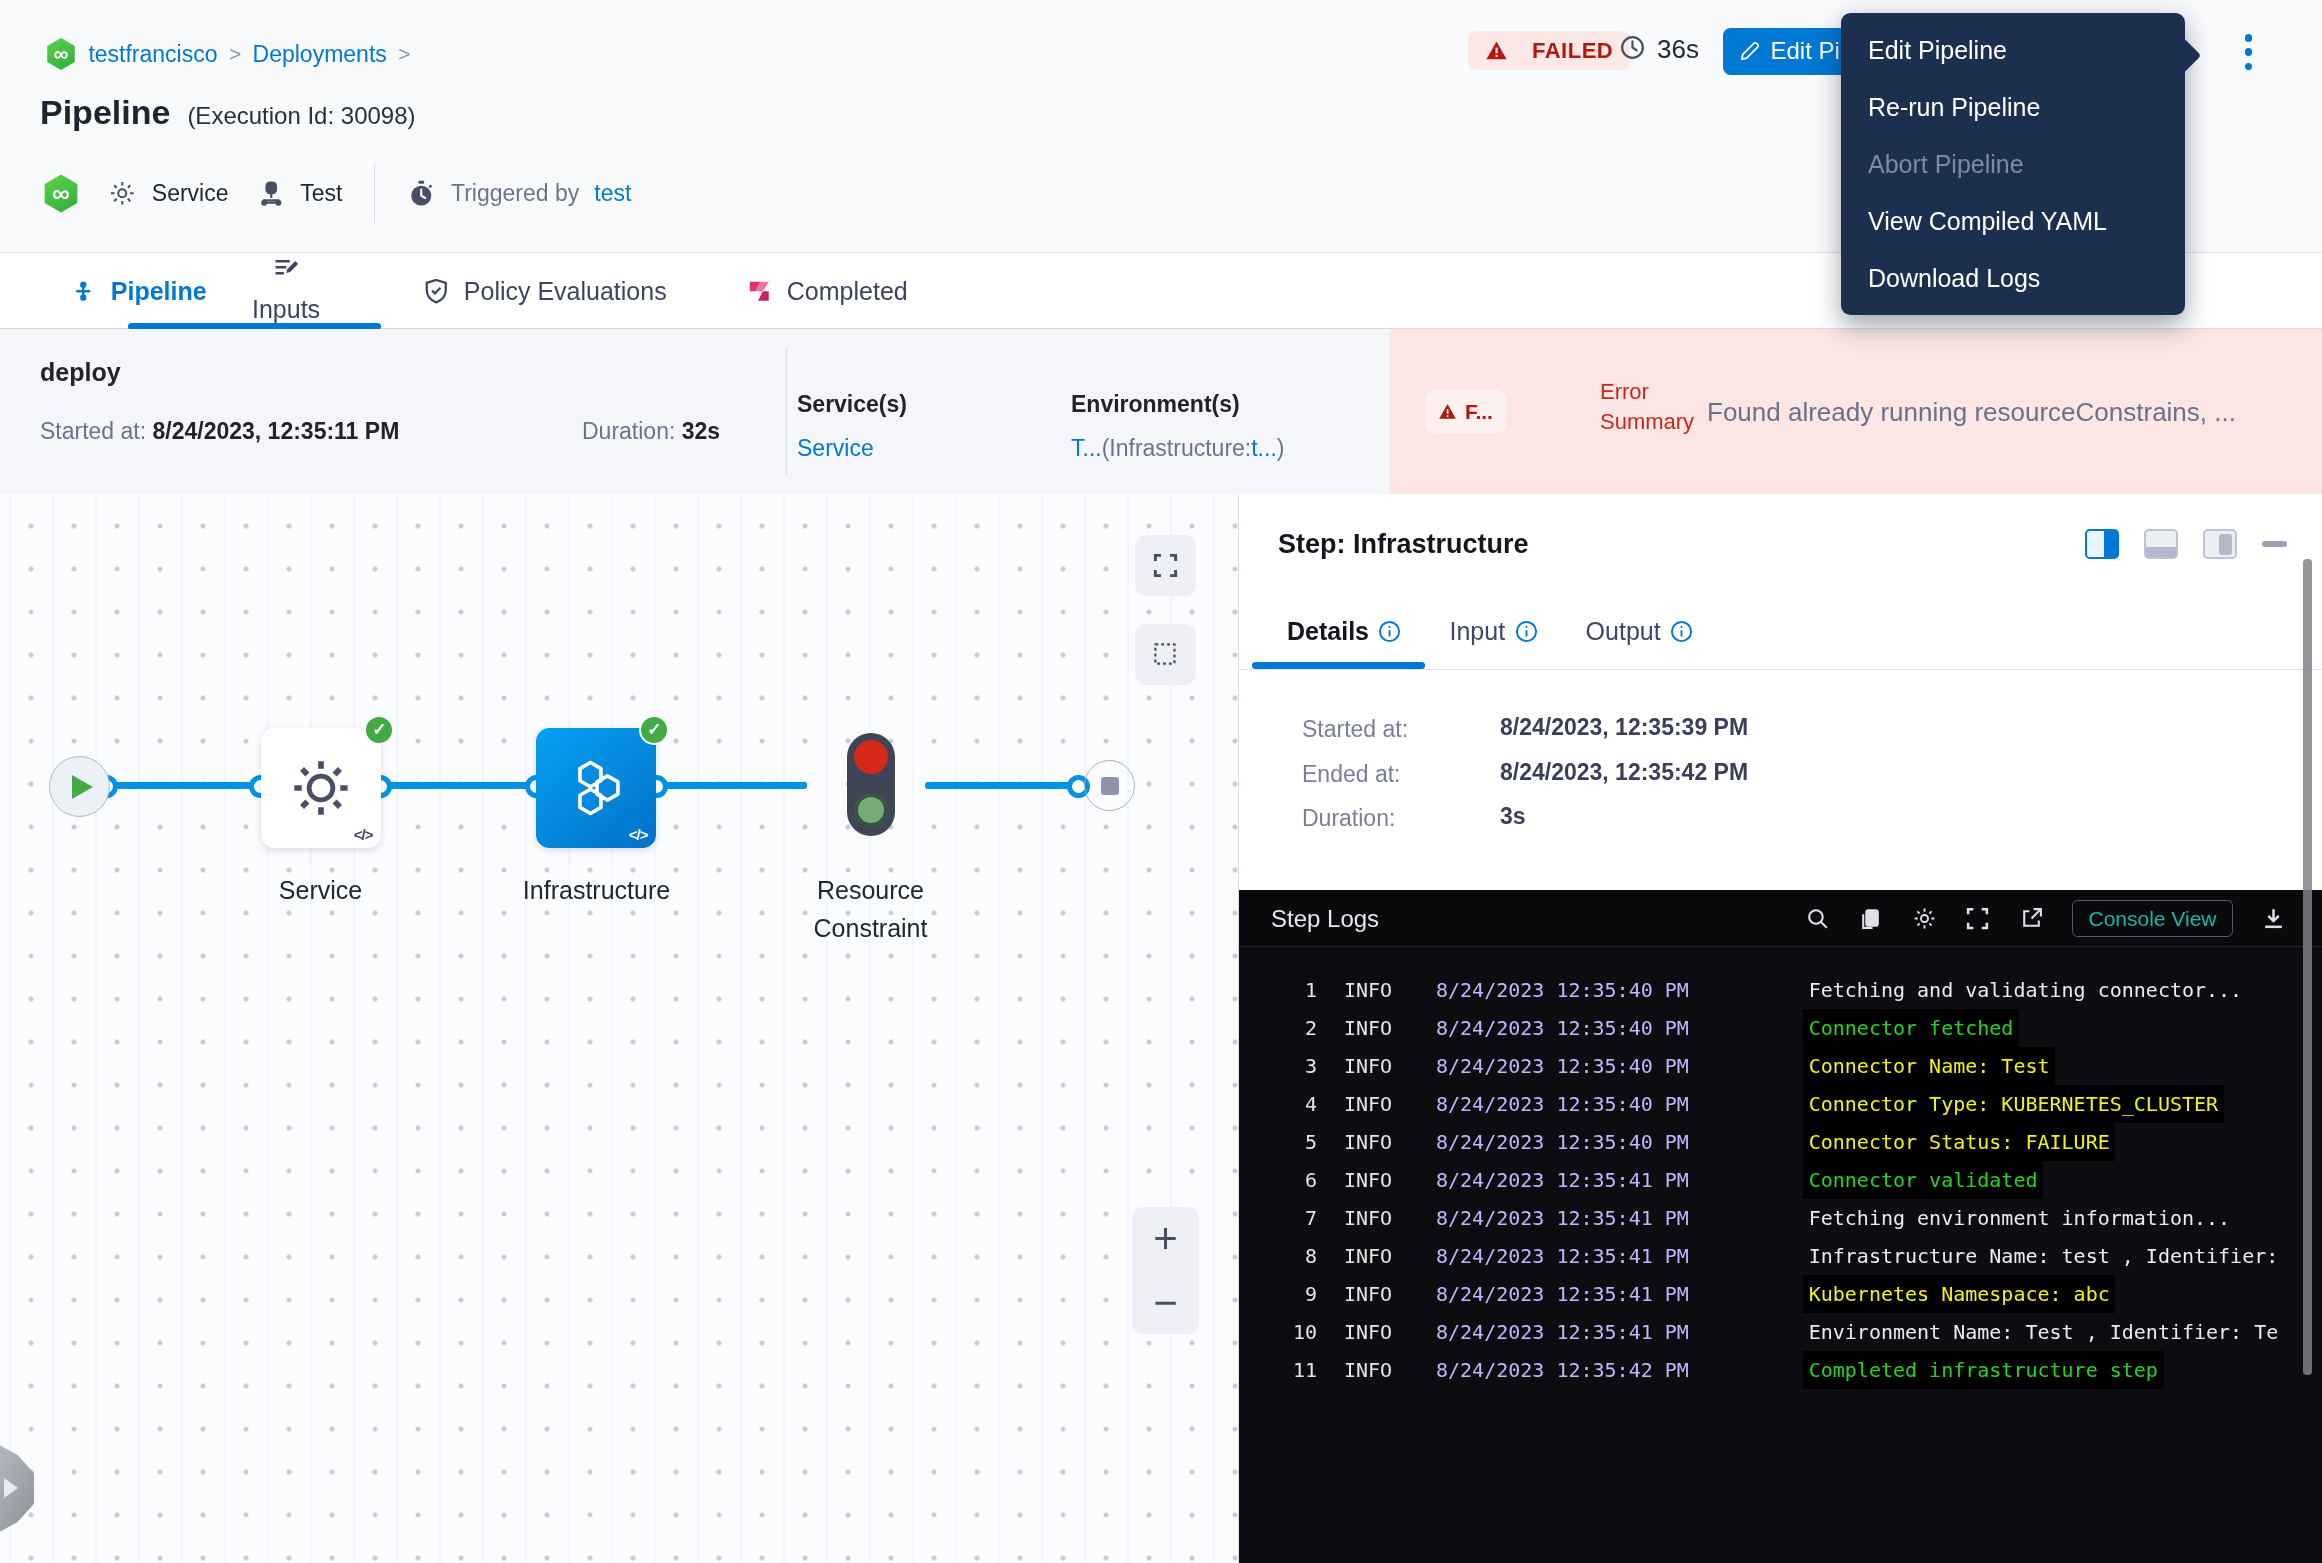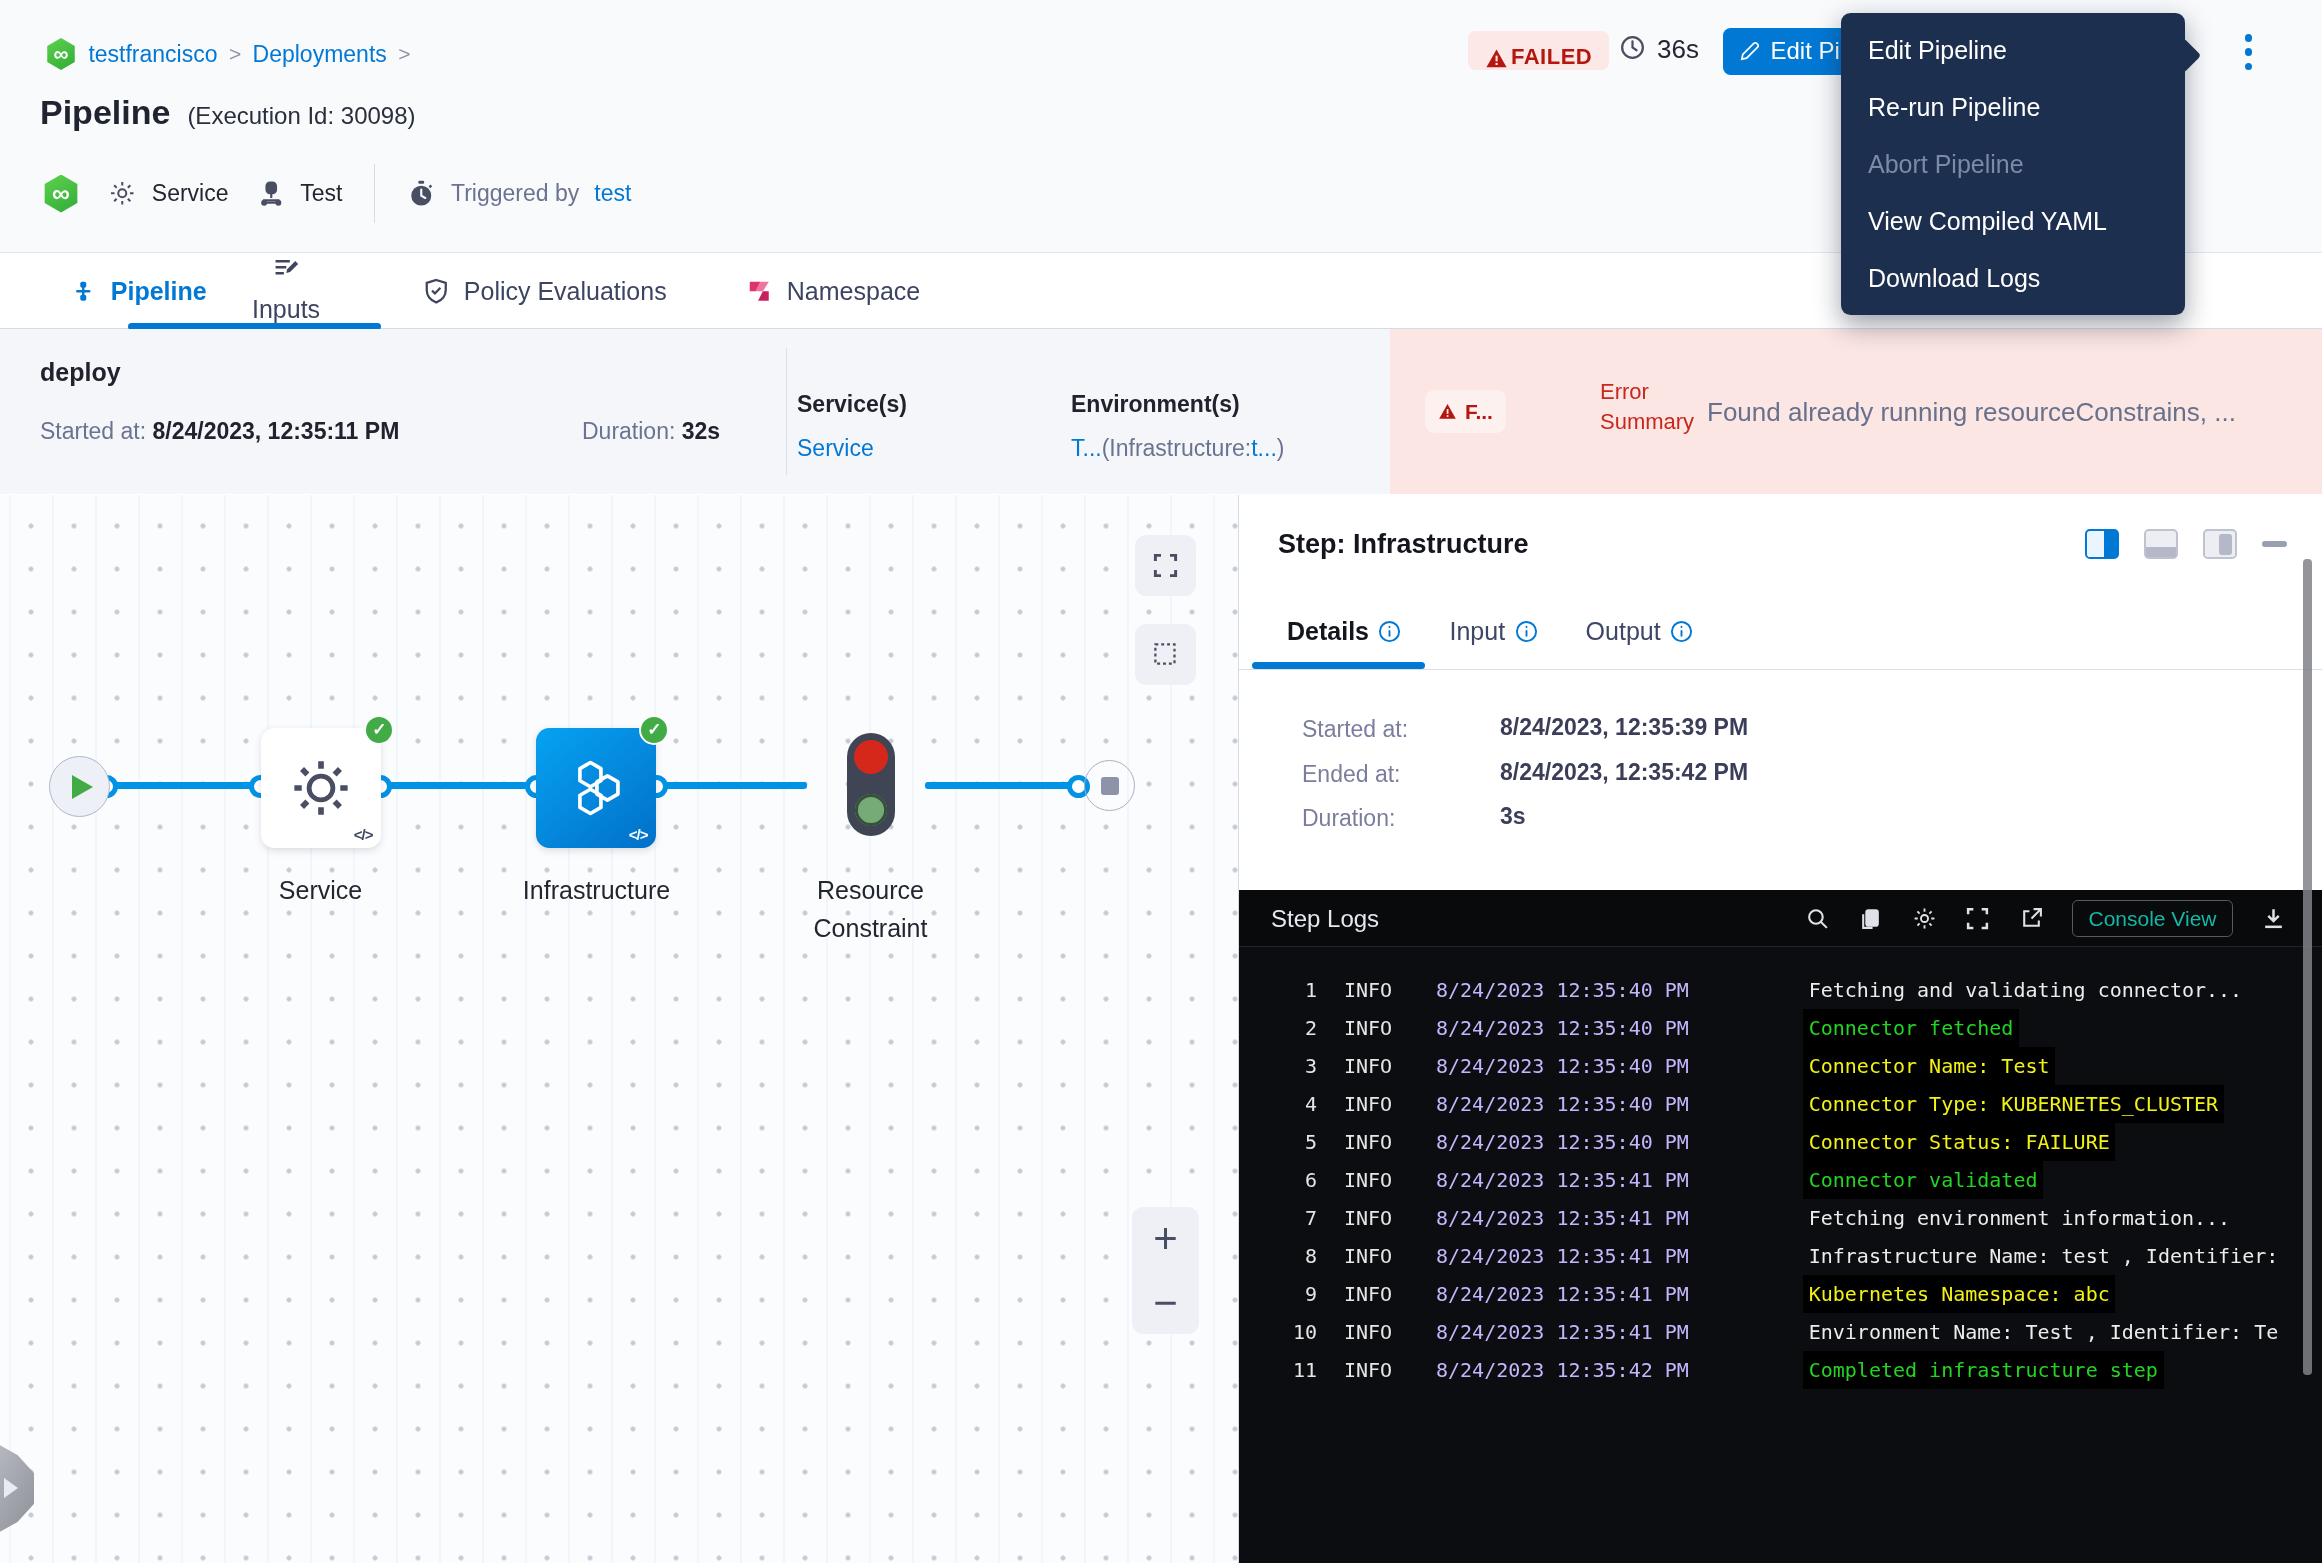--- a/index.html
+++ b/index.html
@@ -17,21 +17,21 @@
   .title-row { position:absolute; left:40px; top:93px; display:flex; align-items:baseline; gap:17px; }
   .page-title { font-size:34px; font-weight:bold; color:#1f2430; }
   .exec-id { font-size:24px; color:#2a2f3c; }
   .meta-row { position:absolute; left:42px; top:164px; display:flex; align-items:center; gap:15px; font-size:23px; color:#22272f; }
   .meta-label { color:#22272f; }
   .meta-divider { width:1px; height:59px; background:#d8dae4; margin:0 17px; }
   .meta-gray { color:#6c7390;text-align:center; }
   .meta-link { color:#0278d5; }
   .micon { width:28.5px; height:28.5px; color:#4a4e63; }
 
-  .failed-badge { position:absolute; left:1468px; top:31px; height:39px; background:#fce8e6; border-radius:7.6px; display:flex; align-items:flex-end; gap:3px; padding:0 17px; }
+  .failed-badge { position:absolute; left:1468px; top:31px; height:39px; background:#fce8e6; border-radius:7.6px; display:flex; align-items:center; gap:24px; padding:0 17px; }
   .failed-badge span { color:#b41710; font-weight:bold; font-size:22px; letter-spacing:0.5px; }
   .dur-chip { position:absolute; left:1619px; top:34px; display:flex; align-items:flex-start; gap:11px; font-size:26px; color:#22272f; }
   .edit-btn { position:absolute; left:1723px; top:27.6px; width:195px; height:47px; background:#0278d5; border-radius:7.6px; color:#fff; font-size:24px; display:flex; align-items:center; gap:9.5px; padding-left:15px; overflow:hidden; white-space:nowrap; cursor:pointer; }
   .kebab { position:absolute; left:2237px; top:34px; width:23px; display:flex; flex-direction:column; align-items:center; gap:6.7px; cursor:pointer; }
   .kebab i { width:7.6px; height:7.6px; border-radius:50%; background:#0278d5; }
 
   
   .ctx-menu { position:absolute; left:1841px; top:13.3px; width:344px; height:302px; background:#1d2f4e; border-radius:9.5px; box-shadow:0 9.5px 27px rgba(10,20,40,.4); z-index:60; padding:8.6px 0; }
   .ctx-notch { position:absolute; right:-10.5px; top:30px; width:25px; height:25px; background:#1d2f4e; transform:rotate(45deg); border-radius:3.8px; }
   .ctx-item { position:relative; height:57px; display:flex; align-items:center; padding-left:27px; font-size:25px; color:#ffffff; cursor:pointer; }
@@ -241,21 +241,21 @@
         <path d="M8.5 11.5l2.4 2.4 4.6-4.8"></path>
       </svg>
       <span>Policy Evaluations</span>
     </div>
     <div class="tab" style="left:745px;">
       <svg width="28.5" height="28.5" viewBox="0 0 24 24">
         <path d="M4 4h9l-4 8H4z" fill="#e0326f"></path>
           <path d="M20 20h-9l4-8h5z" fill="#c91f5e"></path>
         <path d="M13 4h7l-5 8h-6z" fill="#ef5a8f" opacity="0.85"></path>
       </svg>
-      <span>Namespace</span>
+      <span>Completed</span>
     </div>
     <div class="toggle">
         <i></i>
       </div>
     <svg style="position:absolute;left:2259px;top:269px;" width="27" height="27" viewBox="0 0 24 24" fill="none" stroke="#0278d5" stroke-width="2">
       <circle cx="12" cy="12" r="10"></circle>
         <rect x="11" y="10.5" width="2" height="7" rx="1" fill="#0278d5" stroke="none"></rect>
         <rect x="11" y="6" width="2" height="2.4" rx="1" fill="#0278d5" stroke="none"></rect>
     </svg>
   </div>

